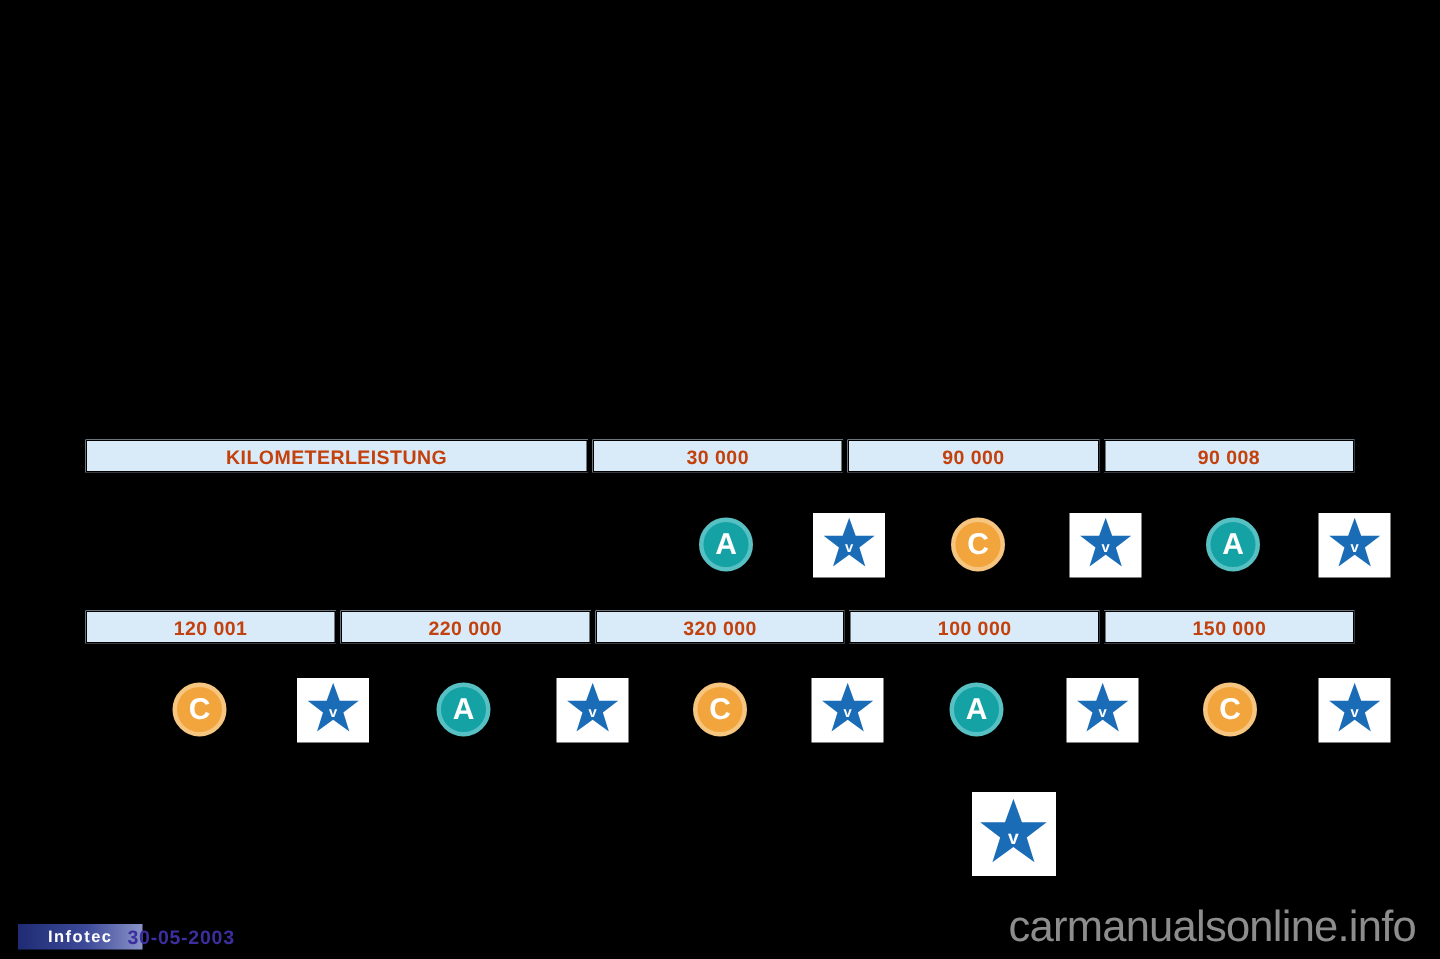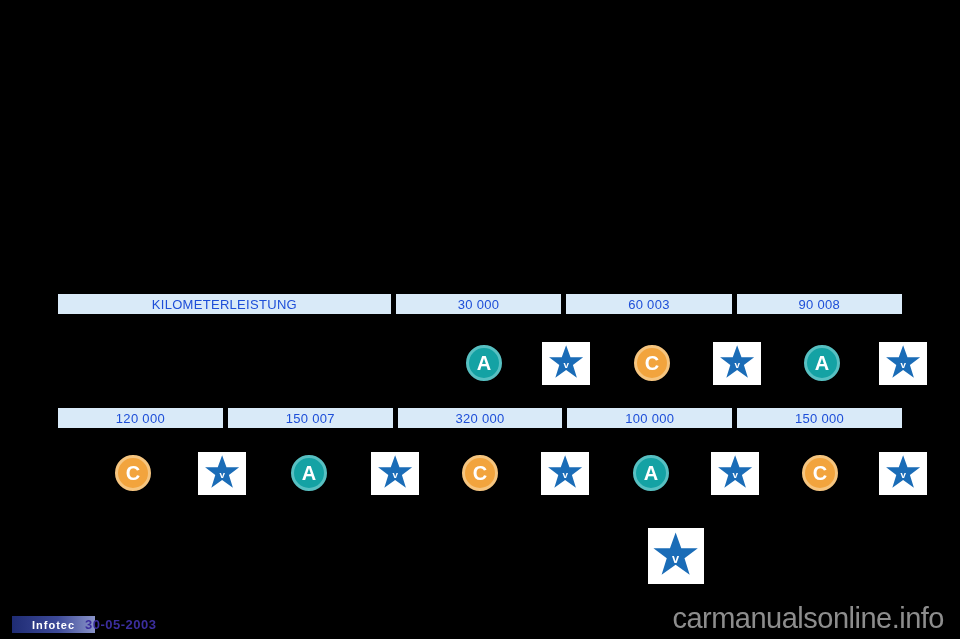--- a/index.html
+++ b/index.html
@@ -13,22 +13,22 @@
   
   .mtable{
     position:absolute;left:57px;width:846px;height:22px;
     display:flex;gap:3px;
   }
   .mtable.upper{top:293px;}
   .mtable.lower{top:407px;}
   .mcell{
     flex:1;
     background:var(--header-bg,#d9eaf8);
-    color:#1d4ed8;
-    font-size:13px;font-weight:400;
+    color:#c2410c;
+    font-size:13px;font-weight:700;
     display:flex;align-items:center;justify-content:center;
     letter-spacing:0.3px;
     box-shadow:0 0 0 1px #000 inset;
   }
   .mcell.wide{flex:2;}
   
   .svc-circle{
     position:absolute;
     width:30px;height:30px;border-radius:50%;
     display:flex;align-items:center;justify-content:center;
@@ -64,21 +64,21 @@
   }
 </style>
 </head>
 <body>
 
 <div class="page">
 
   <div class="mtable upper">
     <div class="mcell wide">KILOMETERLEISTUNG</div>
     <div class="mcell">30 000</div>
-    <div class="mcell">60 003</div>
+    <div class="mcell">90 000</div>
     <div class="mcell">90 008</div>
   </div>
 
   <div>
       <span class="svc-circle svc-a" style="left: 466px; top: 345px;">A</span>
       <span class="star-box" style="left: 542px; top: 341.5px;">
         <svg viewBox="0 0 100 100">
           <polygon points="50,3 61.5,35 95,35 68,55.5 78.5,89 50,68.5 21.5,89 32,55.5 5,35 38.5,35" fill="#1a6cb7"></polygon>
           <text x="50" y="64" text-anchor="middle" fill="#fff" font-size="26" font-weight="bold" font-family="Liberation Sans, sans-serif">v</text>
         </svg>
@@ -93,22 +93,22 @@
       <span class="svc-circle svc-a" style="left: 804px; top: 345px;">A</span>
       <span class="star-box" style="left: 879px; top: 341.5px;">
         <svg viewBox="0 0 100 100">
           <polygon points="50,3 61.5,35 95,35 68,55.5 78.5,89 50,68.5 21.5,89 32,55.5 5,35 38.5,35" fill="#1a6cb7"></polygon>
           <text x="50" y="64" text-anchor="middle" fill="#fff" font-size="26" font-weight="bold" font-family="Liberation Sans, sans-serif">v</text>
         </svg>
       </span>
     </div>
 
   <div class="mtable lower">
-    <div class="mcell">120 000</div>
-    <div class="mcell">150 007</div>
+    <div class="mcell">120 001</div>
+    <div class="mcell">220 000</div>
     <div class="mcell">320 000</div>
     <div class="mcell">100 000</div>
     <div class="mcell">150 000</div>
   </div>
 
   <div>
       <span class="svc-circle svc-c" style="left: 115px; top: 455px;">C</span>
       <span class="star-box" style="left: 198px; top: 451.5px;">
         <svg viewBox="0 0 100 100">
           <polygon points="50,3 61.5,35 95,35 68,55.5 78.5,89 50,68.5 21.5,89 32,55.5 5,35 38.5,35" fill="#1a6cb7"></polygon>

